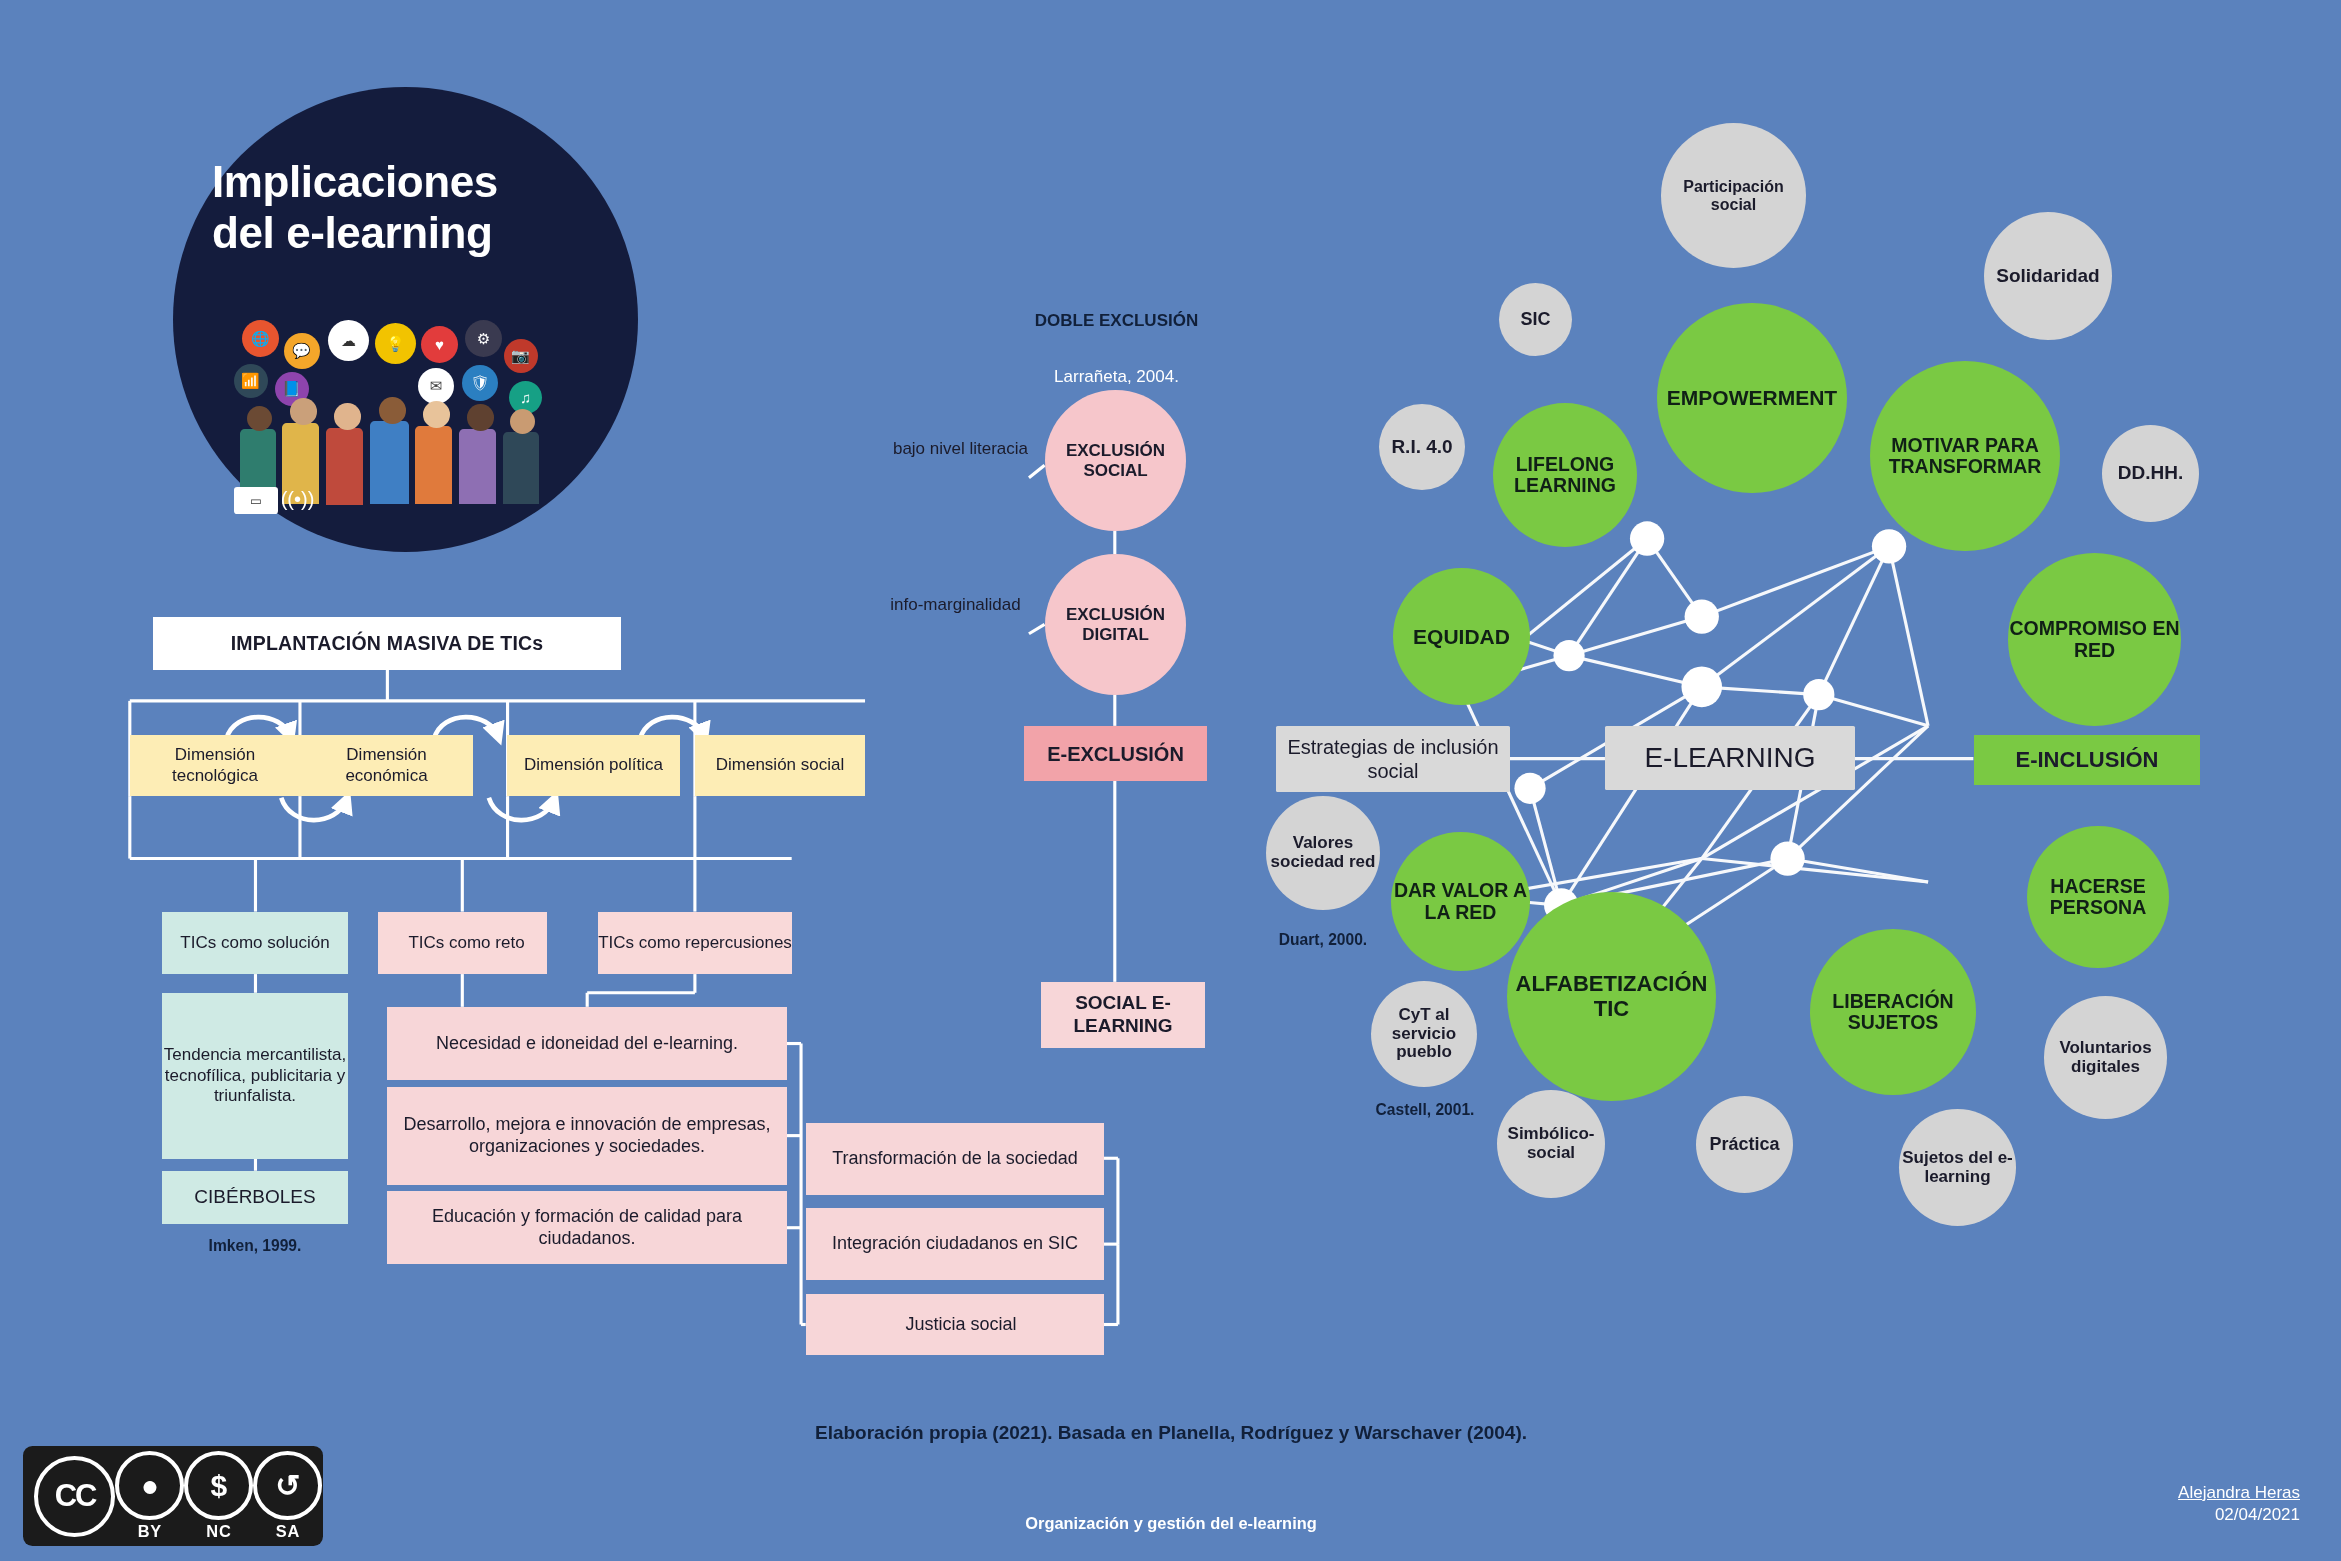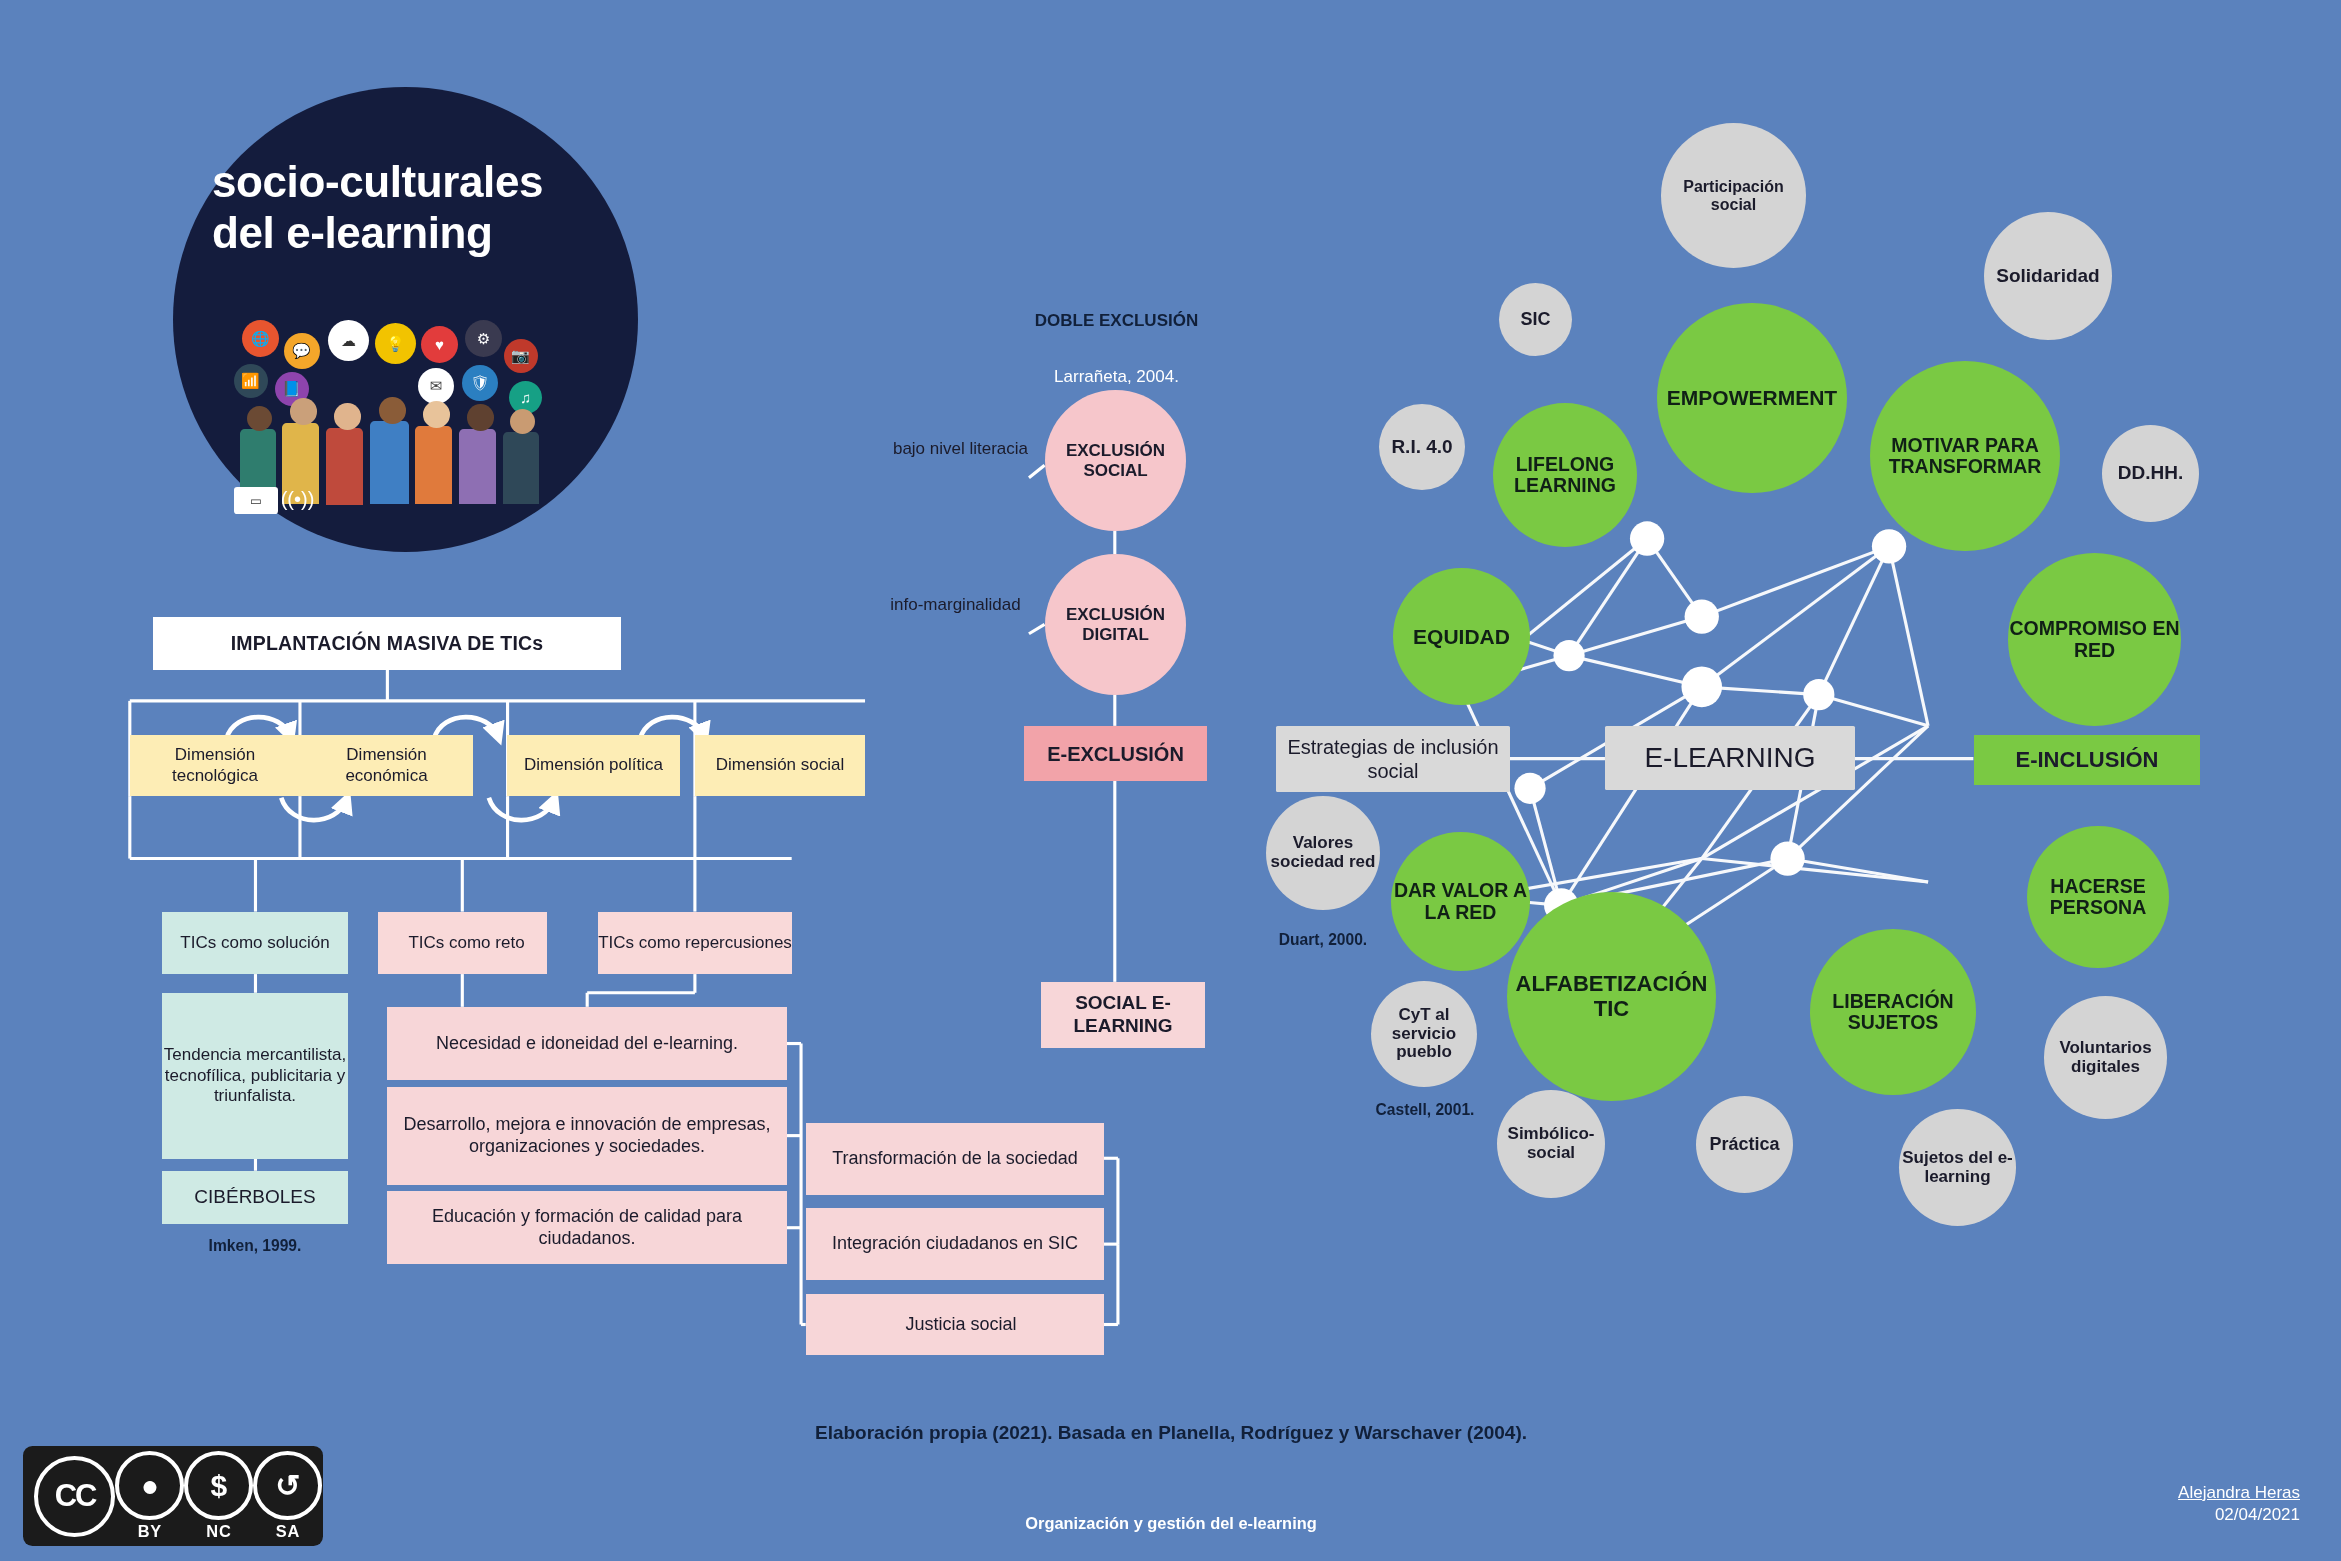--- a/index.html
+++ b/index.html
@@ -333,21 +333,21 @@
     <circle cx="2330" cy="890" r="20"></circle>
     <circle cx="2180" cy="880" r="26"></circle>
     <circle cx="2290" cy="1100" r="22"></circle>
     <circle cx="2000" cy="1160" r="22"></circle>
     <circle cx="1960" cy="1010" r="20"></circle>
   </g>
 </svg>
 
 <div class="abs" id="title-circle"></div>
 <div class="abs" id="title-text">
-  <div>socio-culturales</div>
+  <div>Implicaciones</div>
   <div>del e-learning</div>
 </div>
 
 <div class="abs collage">
   <div class="bub" style="left:7.8px;  top:0px;   width:37px; height:37px; background:#e8552f;">🌐</div>
   <div class="bub" style="left:50px;  top:12.5px;  width:36px; height:36px; background:#f4a62a;">💬</div>
   <div class="bub" style="left:94px; top:0px;   width:41px; height:41px; background:#ffffff; color:#333;">☁</div>
   <div class="bub" style="left:141px; top:3.1px;   width:41px; height:41px; background:#f2c300; color:#333;">💡</div>
   <div class="bub" style="left:187px; top:6.2px;   width:37px; height:37px; background:#e23c3c;">♥</div>
   <div class="bub" style="left:231px; top:0px;   width:37px; height:37px; background:#3a3a50;">⚙</div>

